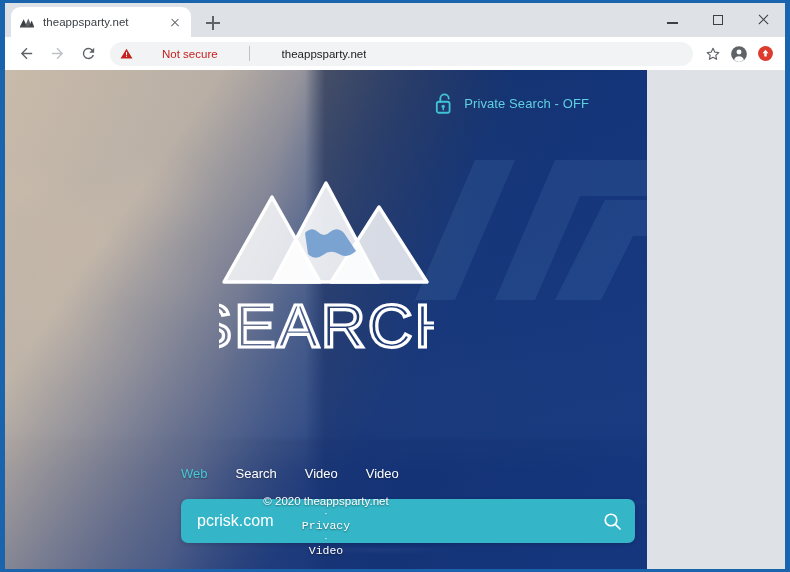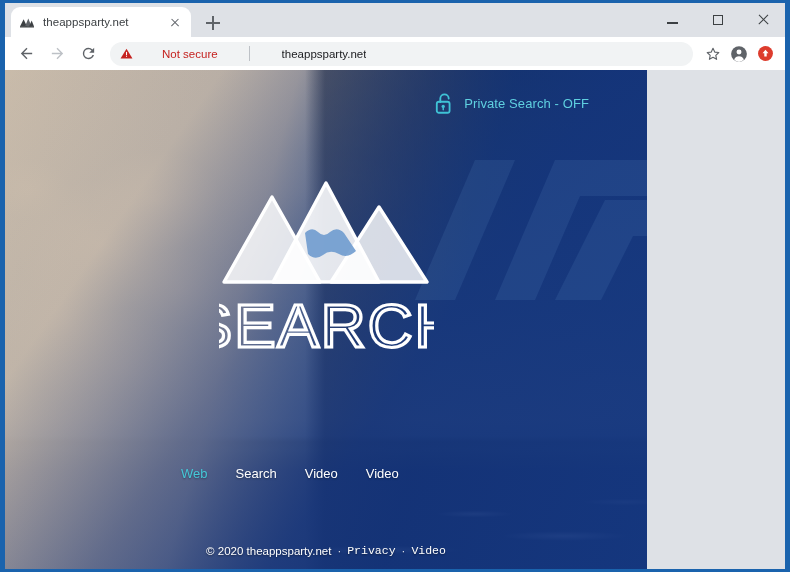--- a/index.html
+++ b/index.html
@@ -392,20 +392,21 @@
 
   
   .footer {
     position: absolute;
     left: 0; right: 0;
     bottom: 12px;
     display: flex;
     align-items: center;
     justify-content: center;
     z-index: 5;
+    flex-direction: column;
   }
   .footer span, .footer a {
     font-size: 11.5px;
     color: #ffffff;
     text-decoration: none;
     text-shadow: 0 1px 2px rgba(0,0,0,.45);
     white-space: nowrap;
   }
   .footer .sep {
     margin: 0 6px;
@@ -543,20 +544,29 @@
         </svg>
       </div>
 
       <div class="navtabs">
         <span class="navtab active">Web</span>
         <span class="navtab">Search</span>
         <span class="navtab">Video</span>
         <span class="navtab">Video</span>
       </div>
 
+      <div class="searchbox">
+        <input class="searchinput" type="text" value="pcrisk.com" placeholder="Search the web" style="">
+        <div class="searchbtn">
+          <svg width="21" height="21" viewBox="0 0 24 24">
+            <circle cx="10.3" cy="10.3" r="6.6" fill="none" stroke="#ffffff" stroke-width="1.9"></circle>
+            <line x1="15.2" y1="15.2" x2="20.6" y2="20.6" stroke="#ffffff" stroke-width="1.9" stroke-linecap="round"></line>
+          </svg>
+        </div>
+      </div>
 
       <div class="footer">
         <span>© 2020 theappsparty.net</span>
         <span class="sep">·</span>
         <a>Privacy</a>
         <span class="sep">·</span>
         <a>Video</a>
       </div>
 
     </div>

